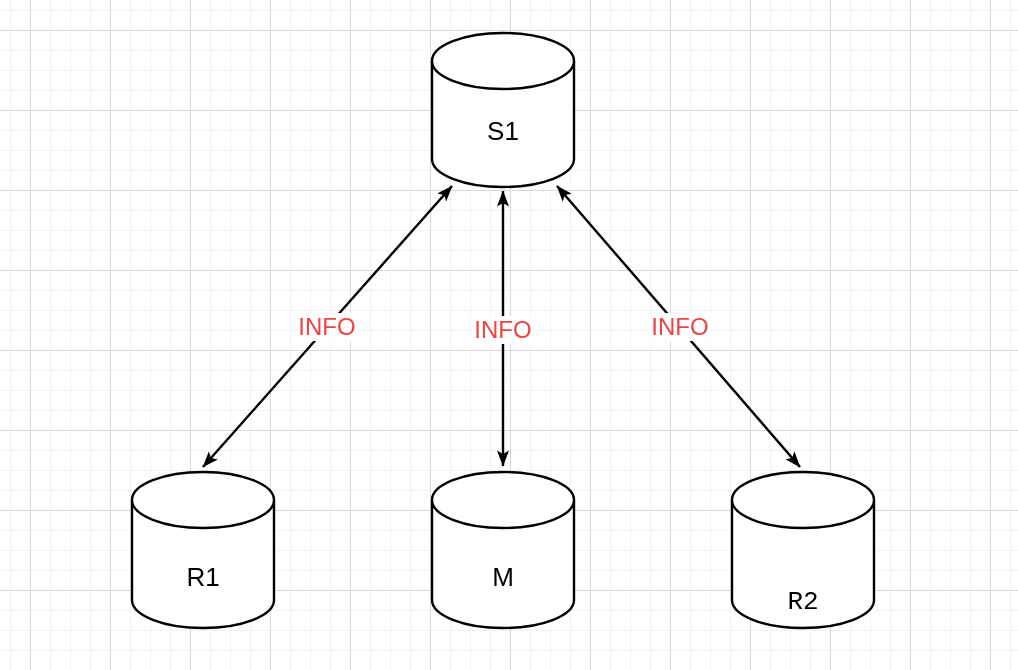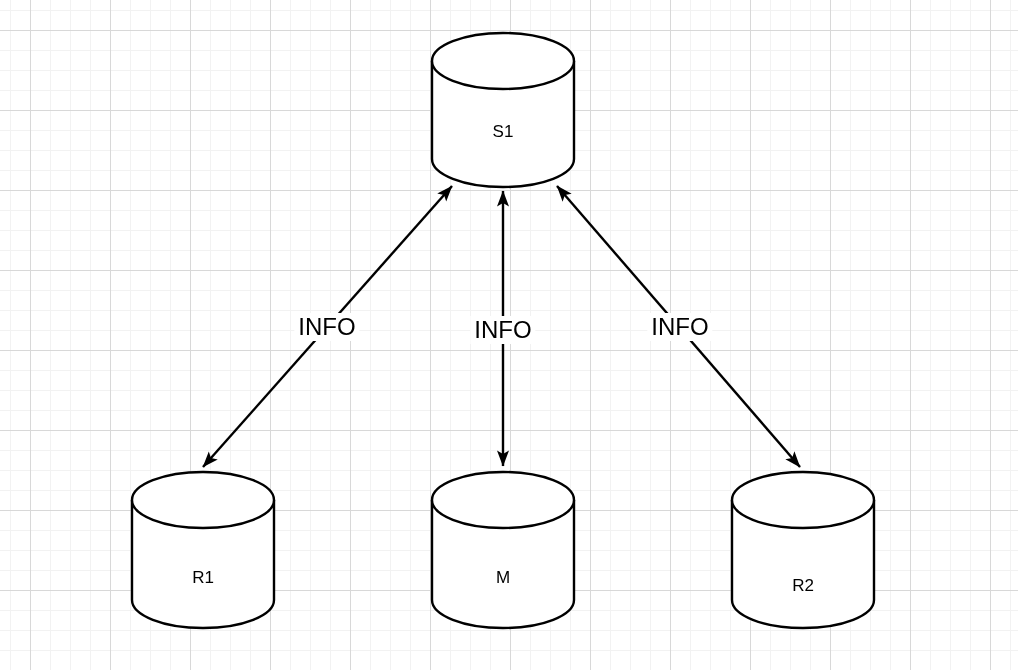--- a/index.html
+++ b/index.html
@@ -36,30 +36,30 @@
     stroke-width: 2.4;
   }
   .edge {
     stroke: #000000;
     stroke-width: 2.4;
     fill: none;
   }
   .node-label {
     position: absolute;
     transform: translate(-50%, -50%);
-    font-size: 17px;
+    font-size: 26px;
     color: #000000;
     white-space: nowrap;
     line-height: 1;
   }
   .edge-label {
     position: absolute;
     transform: translate(-50%, -50%);
     font-size: 24px;
-    color: #000000;
+    color: #ef4444;
     background: #ffffff;
     padding: 2px 4px;
     white-space: nowrap;
     line-height: 1;
   }
 </style>
 </head>
 <body>
 
 <div class="canvas">
@@ -92,19 +92,19 @@
 
     <g>
       <path class="shape" d="M 732 500 V 600 A 71 28 0 0 0 874 600 V 500"></path>
       <ellipse class="shape" cx="803" cy="500" rx="71" ry="28"></ellipse>
     </g>
   </svg>
 
   <div class="node-label" style="left:503px; top:131px;">S1</div>
   <div class="node-label" style="left:203px; top:577px;text-align:center;">R1</div>
   <div class="node-label" style="left:503px; top:577px;">M</div>
-  <div class="node-label" style="left:803px; top:585px;">R2</div>
+  <div class="node-label" style="left:803px; top:602px;font-family:Liberation Mono, monospace;">R2</div>
 
   <div class="edge-label" style="left:327px; top:327px;">INFO</div>
   <div class="edge-label" style="left:503px; top:330px;">INFO</div>
   <div class="edge-label" style="left:680px; top:327px;">INFO</div>
 
 </div>
 
 </body></html>

